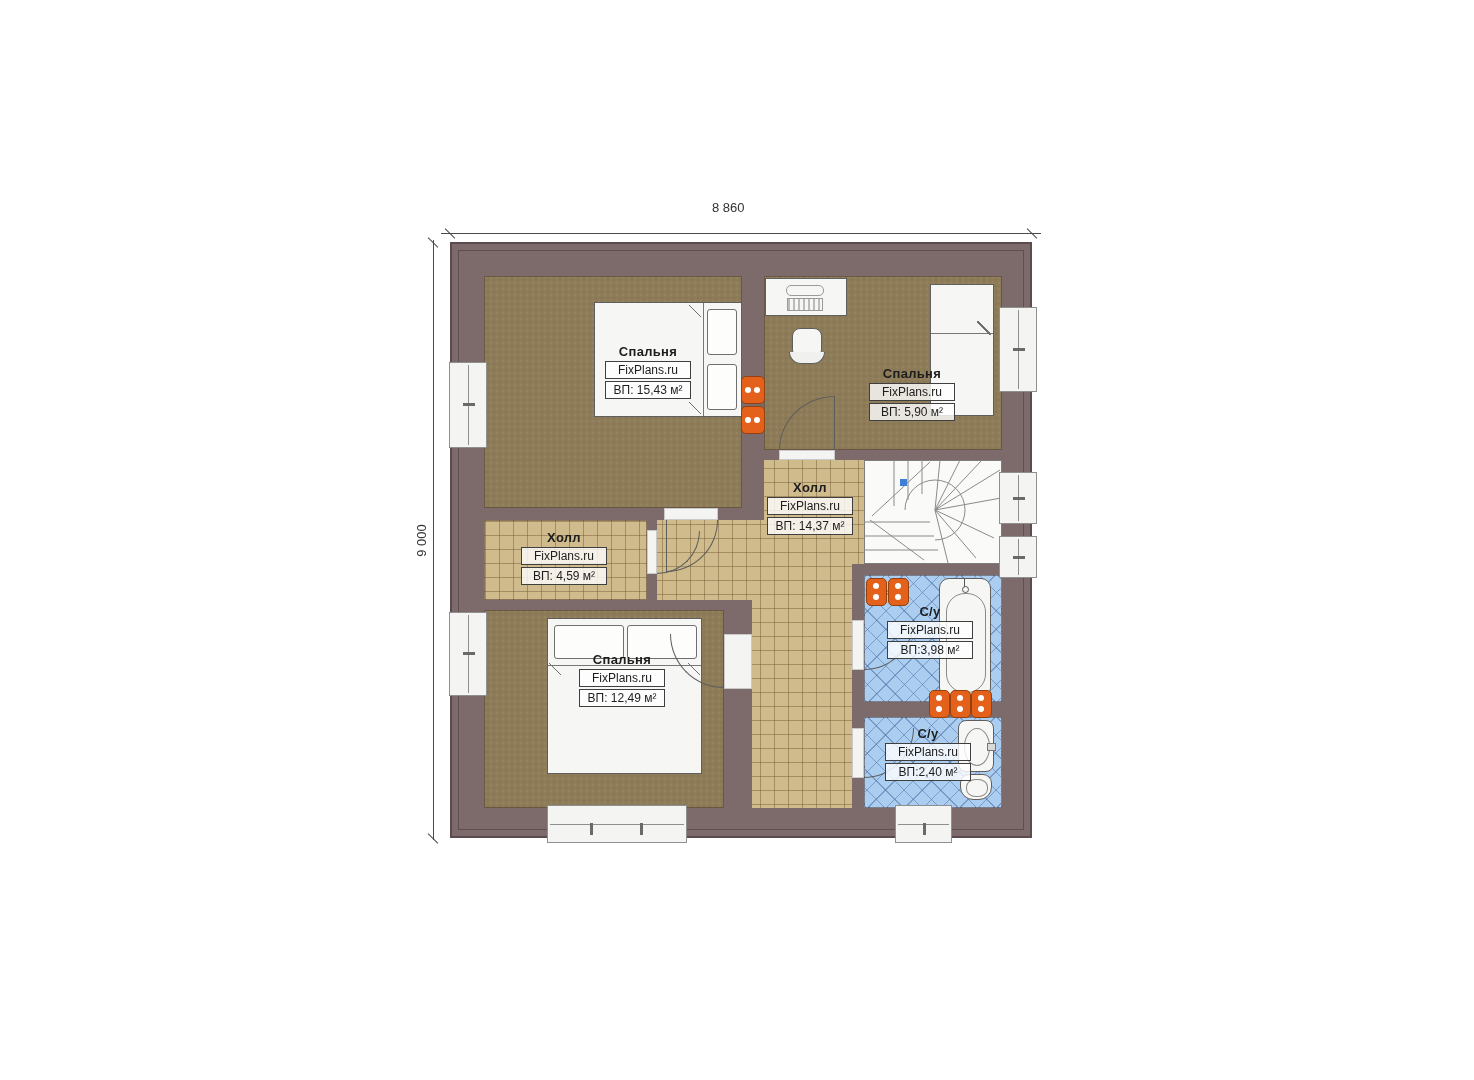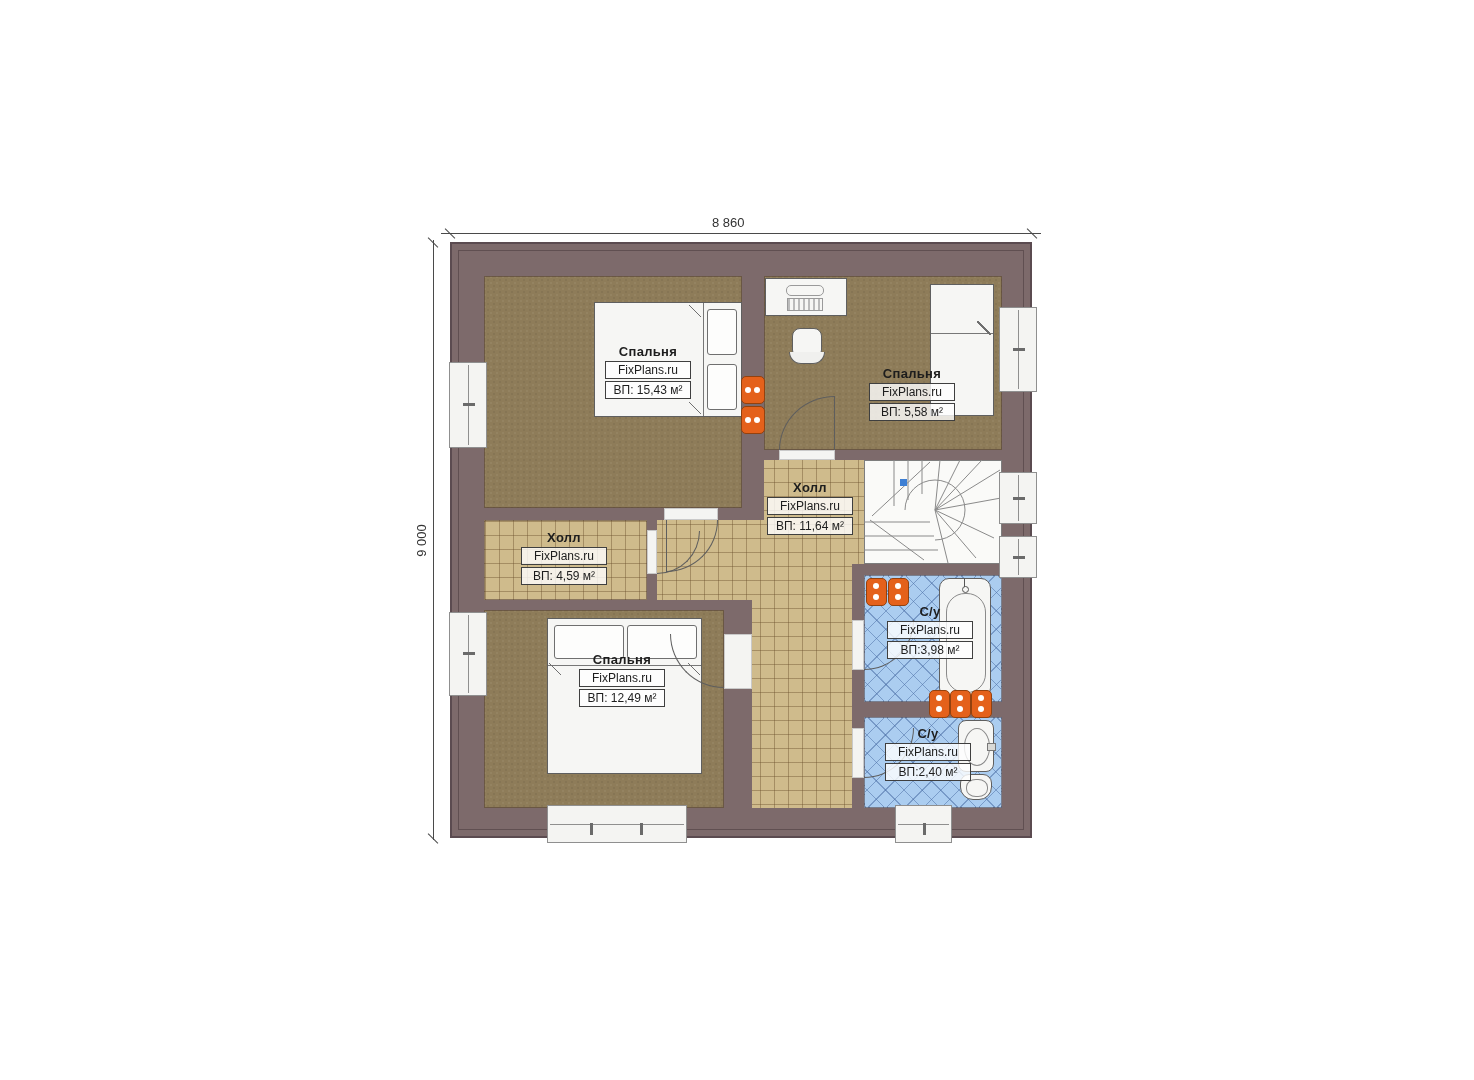--- a/index.html
+++ b/index.html
@@ -64,21 +64,21 @@
 </style>
 </head>
 <body>
 
 <div class="canvas">
 
   <div>
     <div class="dim-line" style="left:441px;top:233px;width:600px;height:1px;"></div>
     <div class="dim-tick" style="left:443px;top:233px;"></div>
     <div class="dim-tick" style="left:1025px;top:233px;"></div>
-    <div class="dim-text" style="left:712px;top:215px;">8 860</div>
+    <div class="dim-text" style="left:712px;top:200px;">8 860</div>
   </div>
 
   <div>
     <div class="dim-line" style="left:433px;top:240px;width:1px;height:600px;"></div>
     <div class="dim-tick" style="left:426px;top:242px;"></div>
     <div class="dim-tick" style="left:426px;top:838px;"></div>
     <div class="dim-text vert" style="left:405px;top:533px;">9 000</div>
   </div>
 
   <div class="plan">
@@ -250,26 +250,26 @@
       </div>
 
     <div class="label" style="left:196px;top:100px;">
       <div class="rname">Спальня</div>
       <div class="rbox">FixPlans.ru</div>
       <div class="rbox">ВП: 15,43 м²</div>
     </div>
     <div class="label" style="left:460px;top:122px;">
       <div class="rname">Спальня</div>
       <div class="rbox">FixPlans.ru</div>
-      <div class="rbox">ВП: 5,58 м²</div>
+      <div class="rbox">ВП: 5,90 м²</div>
     </div>
     <div class="label" style="left:358px;top:236px;">
       <div class="rname">Холл</div>
       <div class="rbox">FixPlans.ru</div>
-      <div class="rbox">ВП: 11,64 м²</div>
+      <div class="rbox">ВП: 14,37 м²</div>
     </div>
     <div class="label" style="left:112px;top:286px;">
       <div class="rname">Холл</div>
       <div class="rbox">FixPlans.ru</div>
       <div class="rbox">ВП: 4,59 м²</div>
     </div>
     <div class="label" style="left:170px;top:408px;">
       <div class="rname">Спальня</div>
       <div class="rbox">FixPlans.ru</div>
       <div class="rbox">ВП: 12,49 м²</div>

